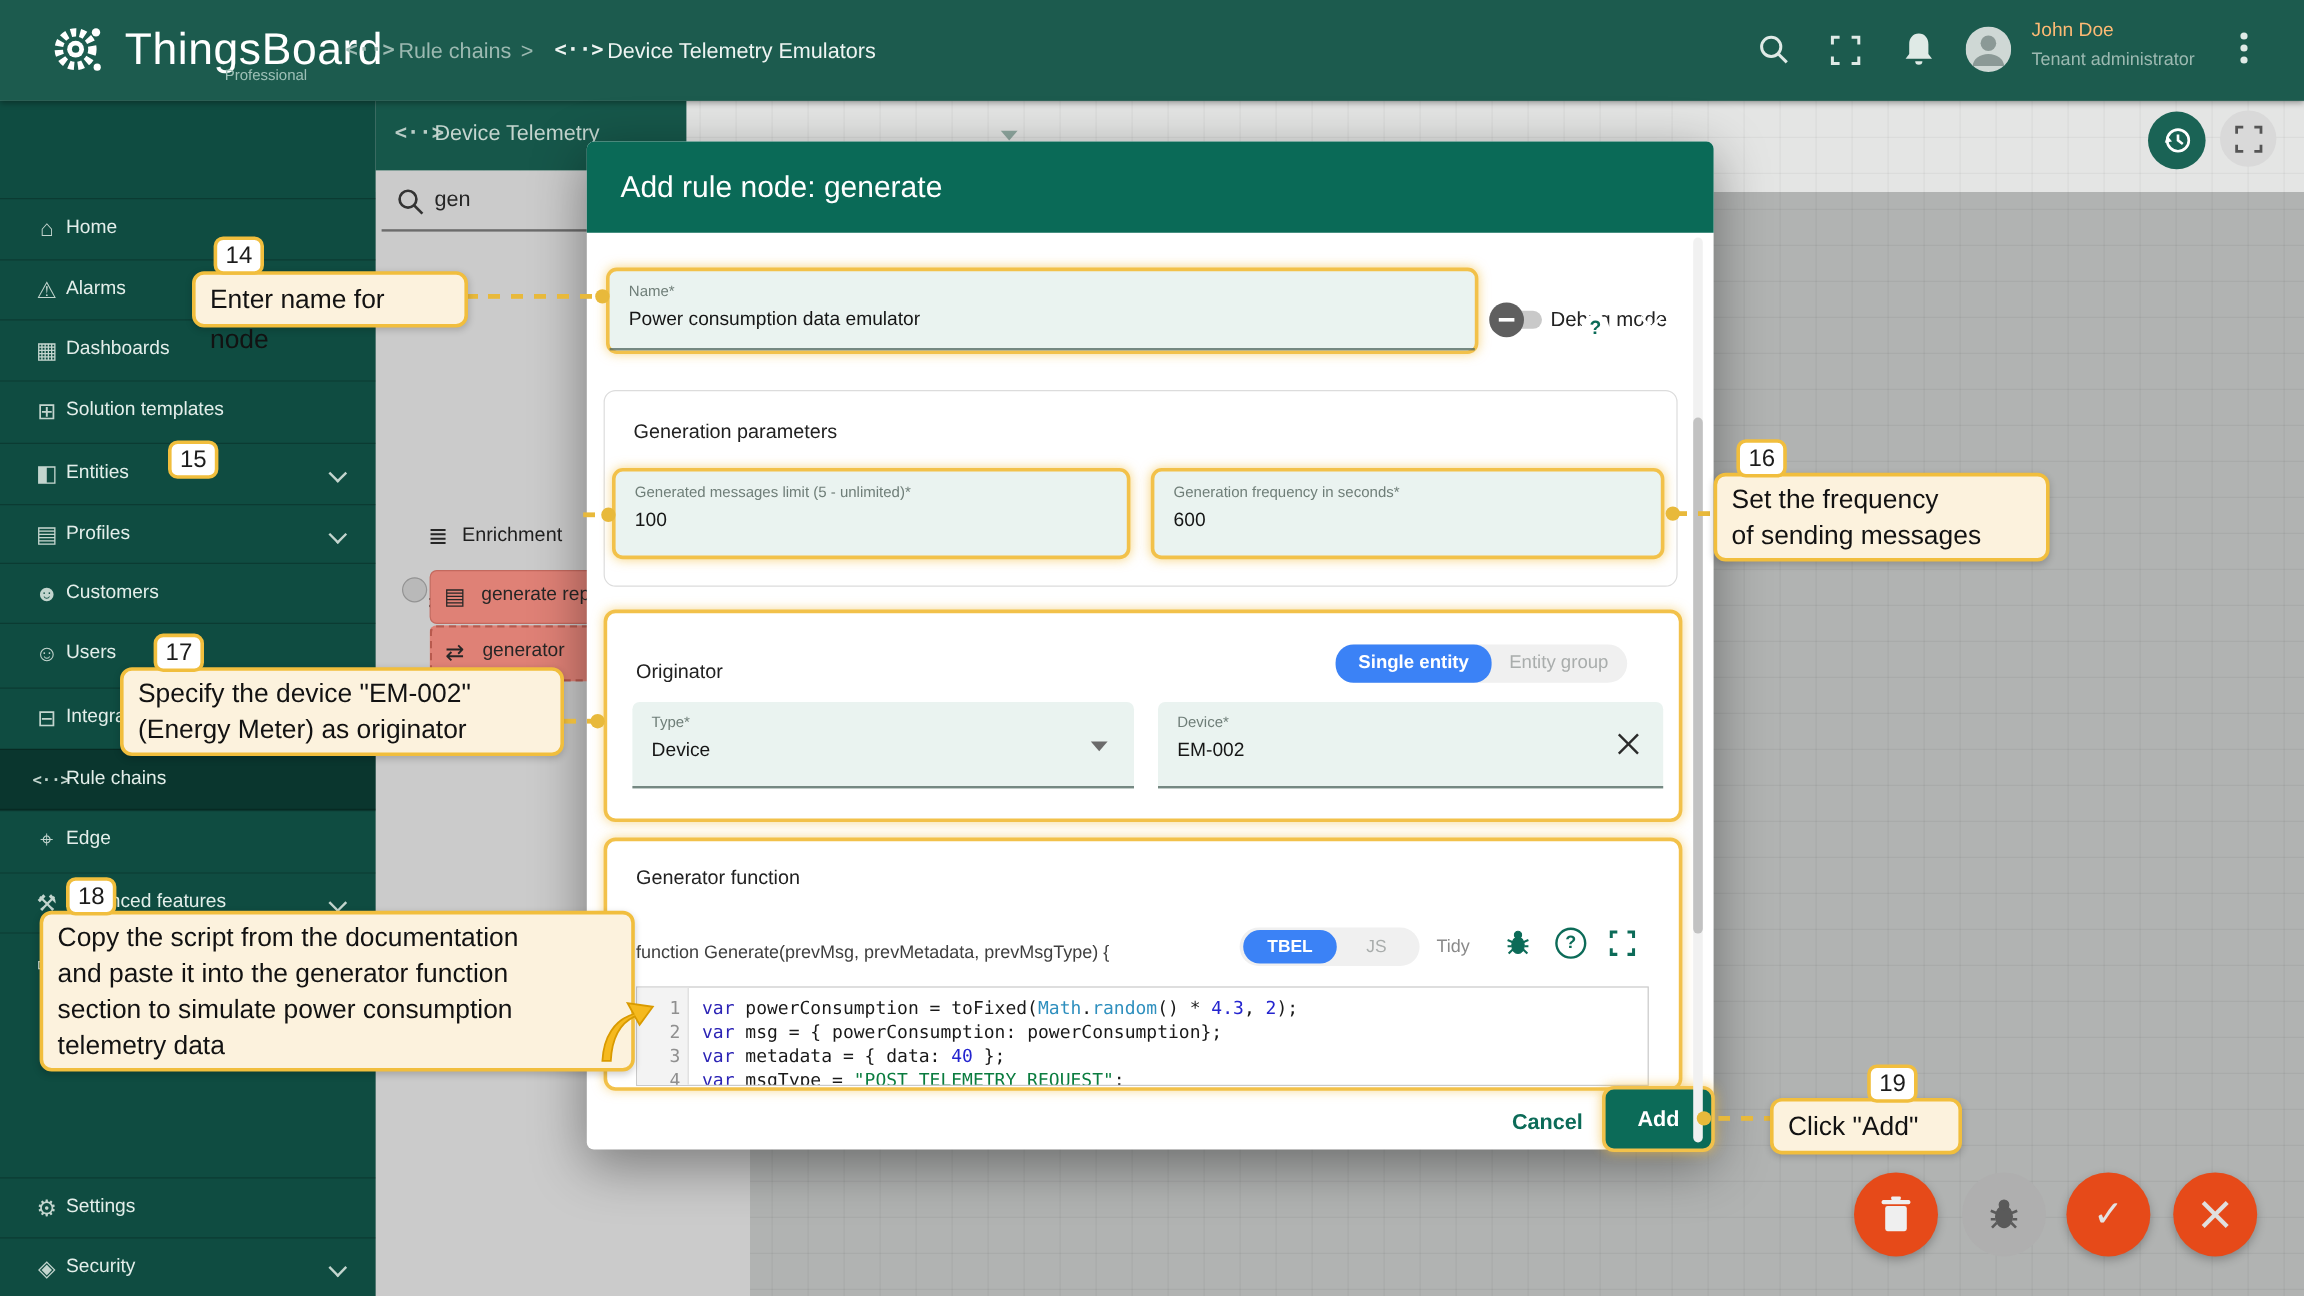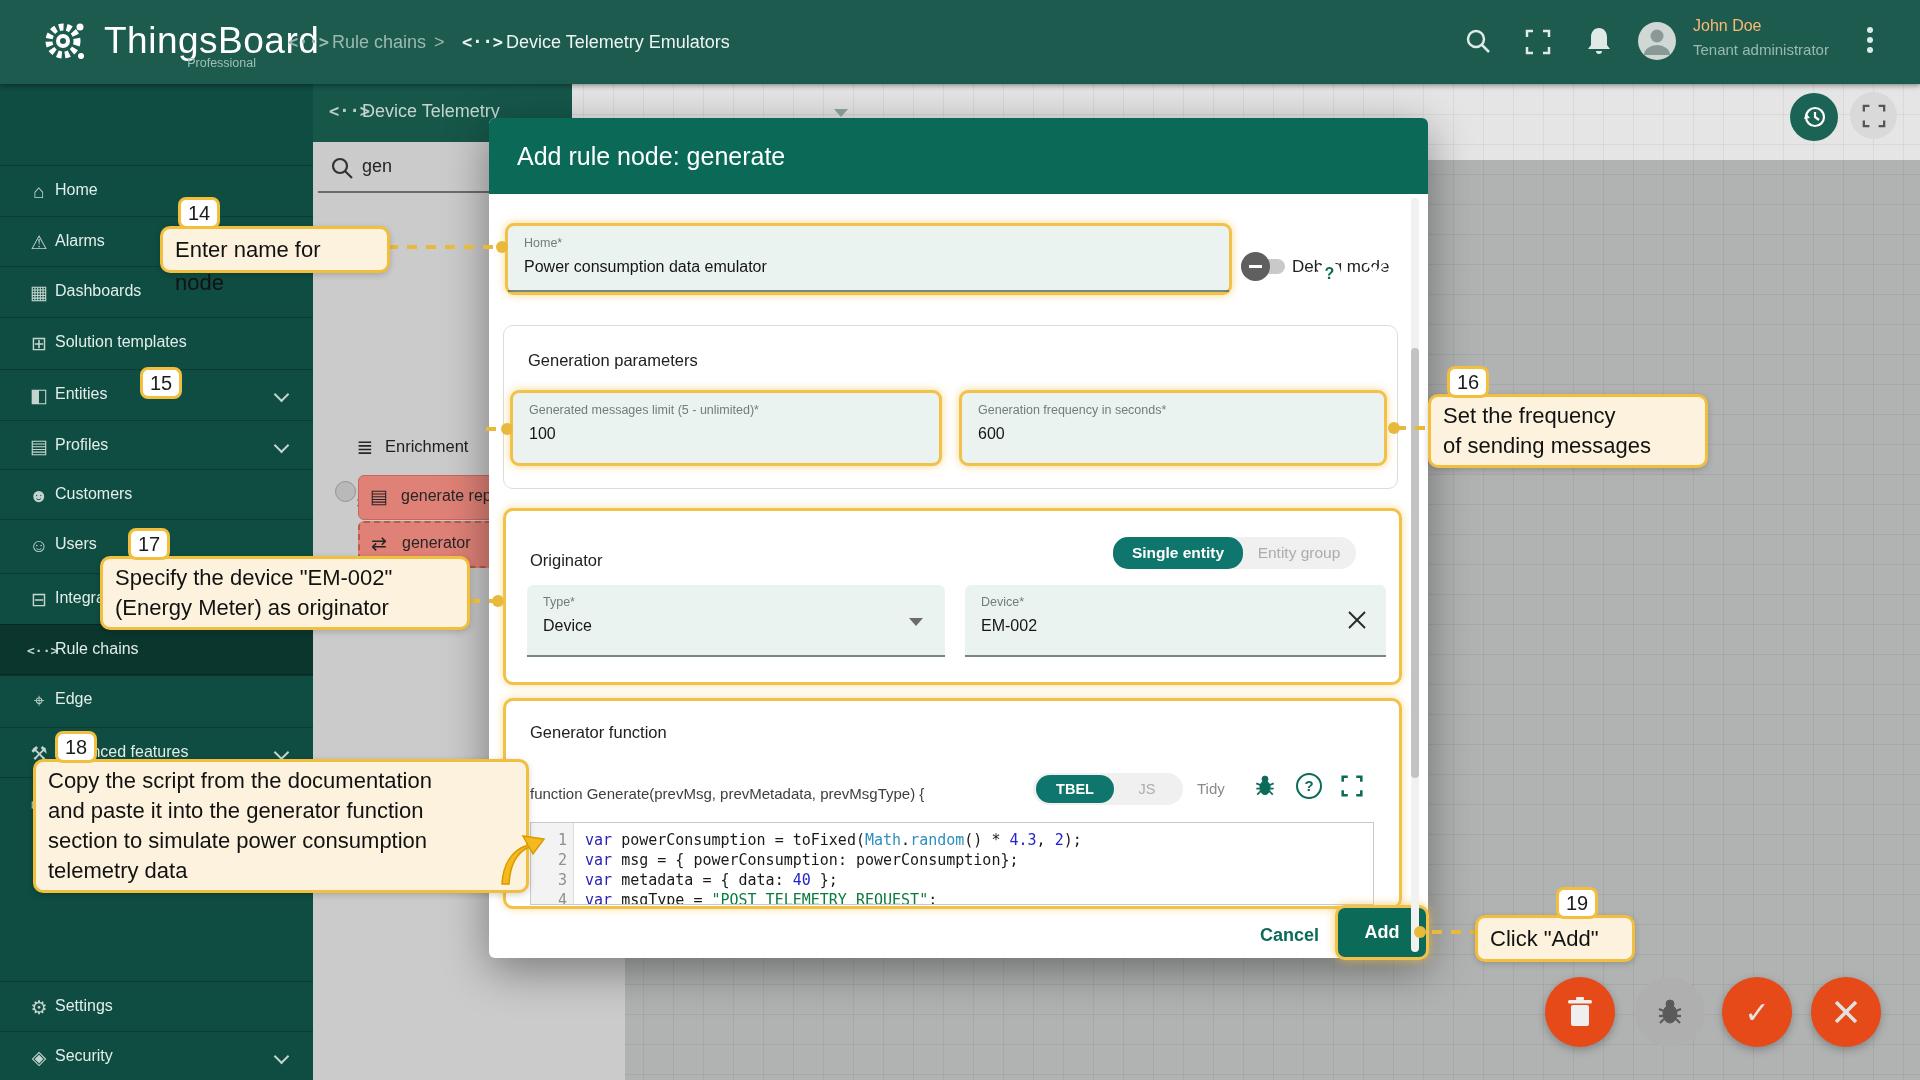--- a/index.html
+++ b/index.html
@@ -81,21 +81,21 @@
   .hl{border:3px solid #f2c14a;box-shadow:0 0 9px rgba(242,193,74,.65);border-radius:9px;background:#eaf3f0;}
   .card{position:absolute;left:14px;width:893px;border-radius:10px;background:#fff;}
   .card.plain{border:1.5px solid #dcdcdc;}
   .card.hl-card{border:3px solid #f2c14a;box-shadow:0 0 9px rgba(242,193,74,.55);}
   .card-title{position:absolute;left:24px;font-size:16.5px;font-weight:500;color:#212121;}
   .f-label{position:absolute;left:16px;top:10px;font-size:12.5px;color:#6f7e78;white-space:nowrap;}
   .f-value{position:absolute;left:16px;top:32px;font-size:16px;color:#161616;white-space:nowrap;}
   .f-underline{position:absolute;left:0;bottom:0;width:100%;height:2px;background:#4e645d;opacity:.75;}
   .filled-field{position:absolute;background:#eaf3f0;border-radius:6px 6px 0 0;}
   .chip-track{position:absolute;background:#f0f0f0;border-radius:16px;}
-  .chip-on{position:absolute;background:#0f766e;border-radius:15px;color:#fff;font-size:15.5px;
+  .chip-on{position:absolute;background:#3b82f6;border-radius:15px;color:#fff;font-size:15.5px;
            font-weight:bold;text-align:center;}
   .chip-off{position:absolute;color:#a9adac;font-size:15.5px;text-align:center;}
   #code-box{left:41px;top:704px;width:842px;height:81px;border:1px solid #c9c9c9;overflow:hidden;
             background:#fff;}
   .gutter{position:absolute;left:0;top:0;width:42px;height:100%;background:#f3f3f3;border-right:1px solid #ddd;}
   .lineno{position:absolute;right:6px;width:30px;text-align:right;font-family:"DejaVu Sans Mono",monospace;
           font-size:15px;color:#8f8f8f;}
   .codeline{position:absolute;left:54px;white-space:pre;font-family:"DejaVu Sans Mono",monospace;font-size:15px;}
   .tok.kw{color:#2b23b5;} .tok.id{color:#191919;} .tok.bi{color:#2e8fbe;}
   .tok.num{color:#2424cf;} .tok.str{color:#0a7c3f;} .tok.p{color:#191919;}
@@ -352,21 +352,21 @@
     </div>
     <div class="abs" id="help-btn">?</div>
     <div class="abs" style="left:875px;top:143px;z-index:12;">
       <svg width="24" height="24" viewBox="0 0 24 24" stroke="#fff" stroke-width="2.6">
           <line x1="3" y1="3" x2="21" y2="21"></line>
           <line x1="21" y1="3" x2="3" y2="21"></line>
         </svg>
     </div>
 
     <div class="abs hl" style="left:16px;top:105px;width:721px;height:66px;">
-      <div class="f-label">Home*</div>
+      <div class="f-label">Name*</div>
       <div class="f-value">Power consumption data emulator</div>
       <div class="f-underline"></div>
     </div>
 
     <div class="toggle-track" style="left:758px;top:141px;"></div>
     <div class="toggle-thumb" style="left:752px;top:134px;">
         <div class="minus"></div>
       </div>
     <div class="abs" style="left:803px;top:139px;font-size:17px;color:#222;">Debug mode</div>
 

